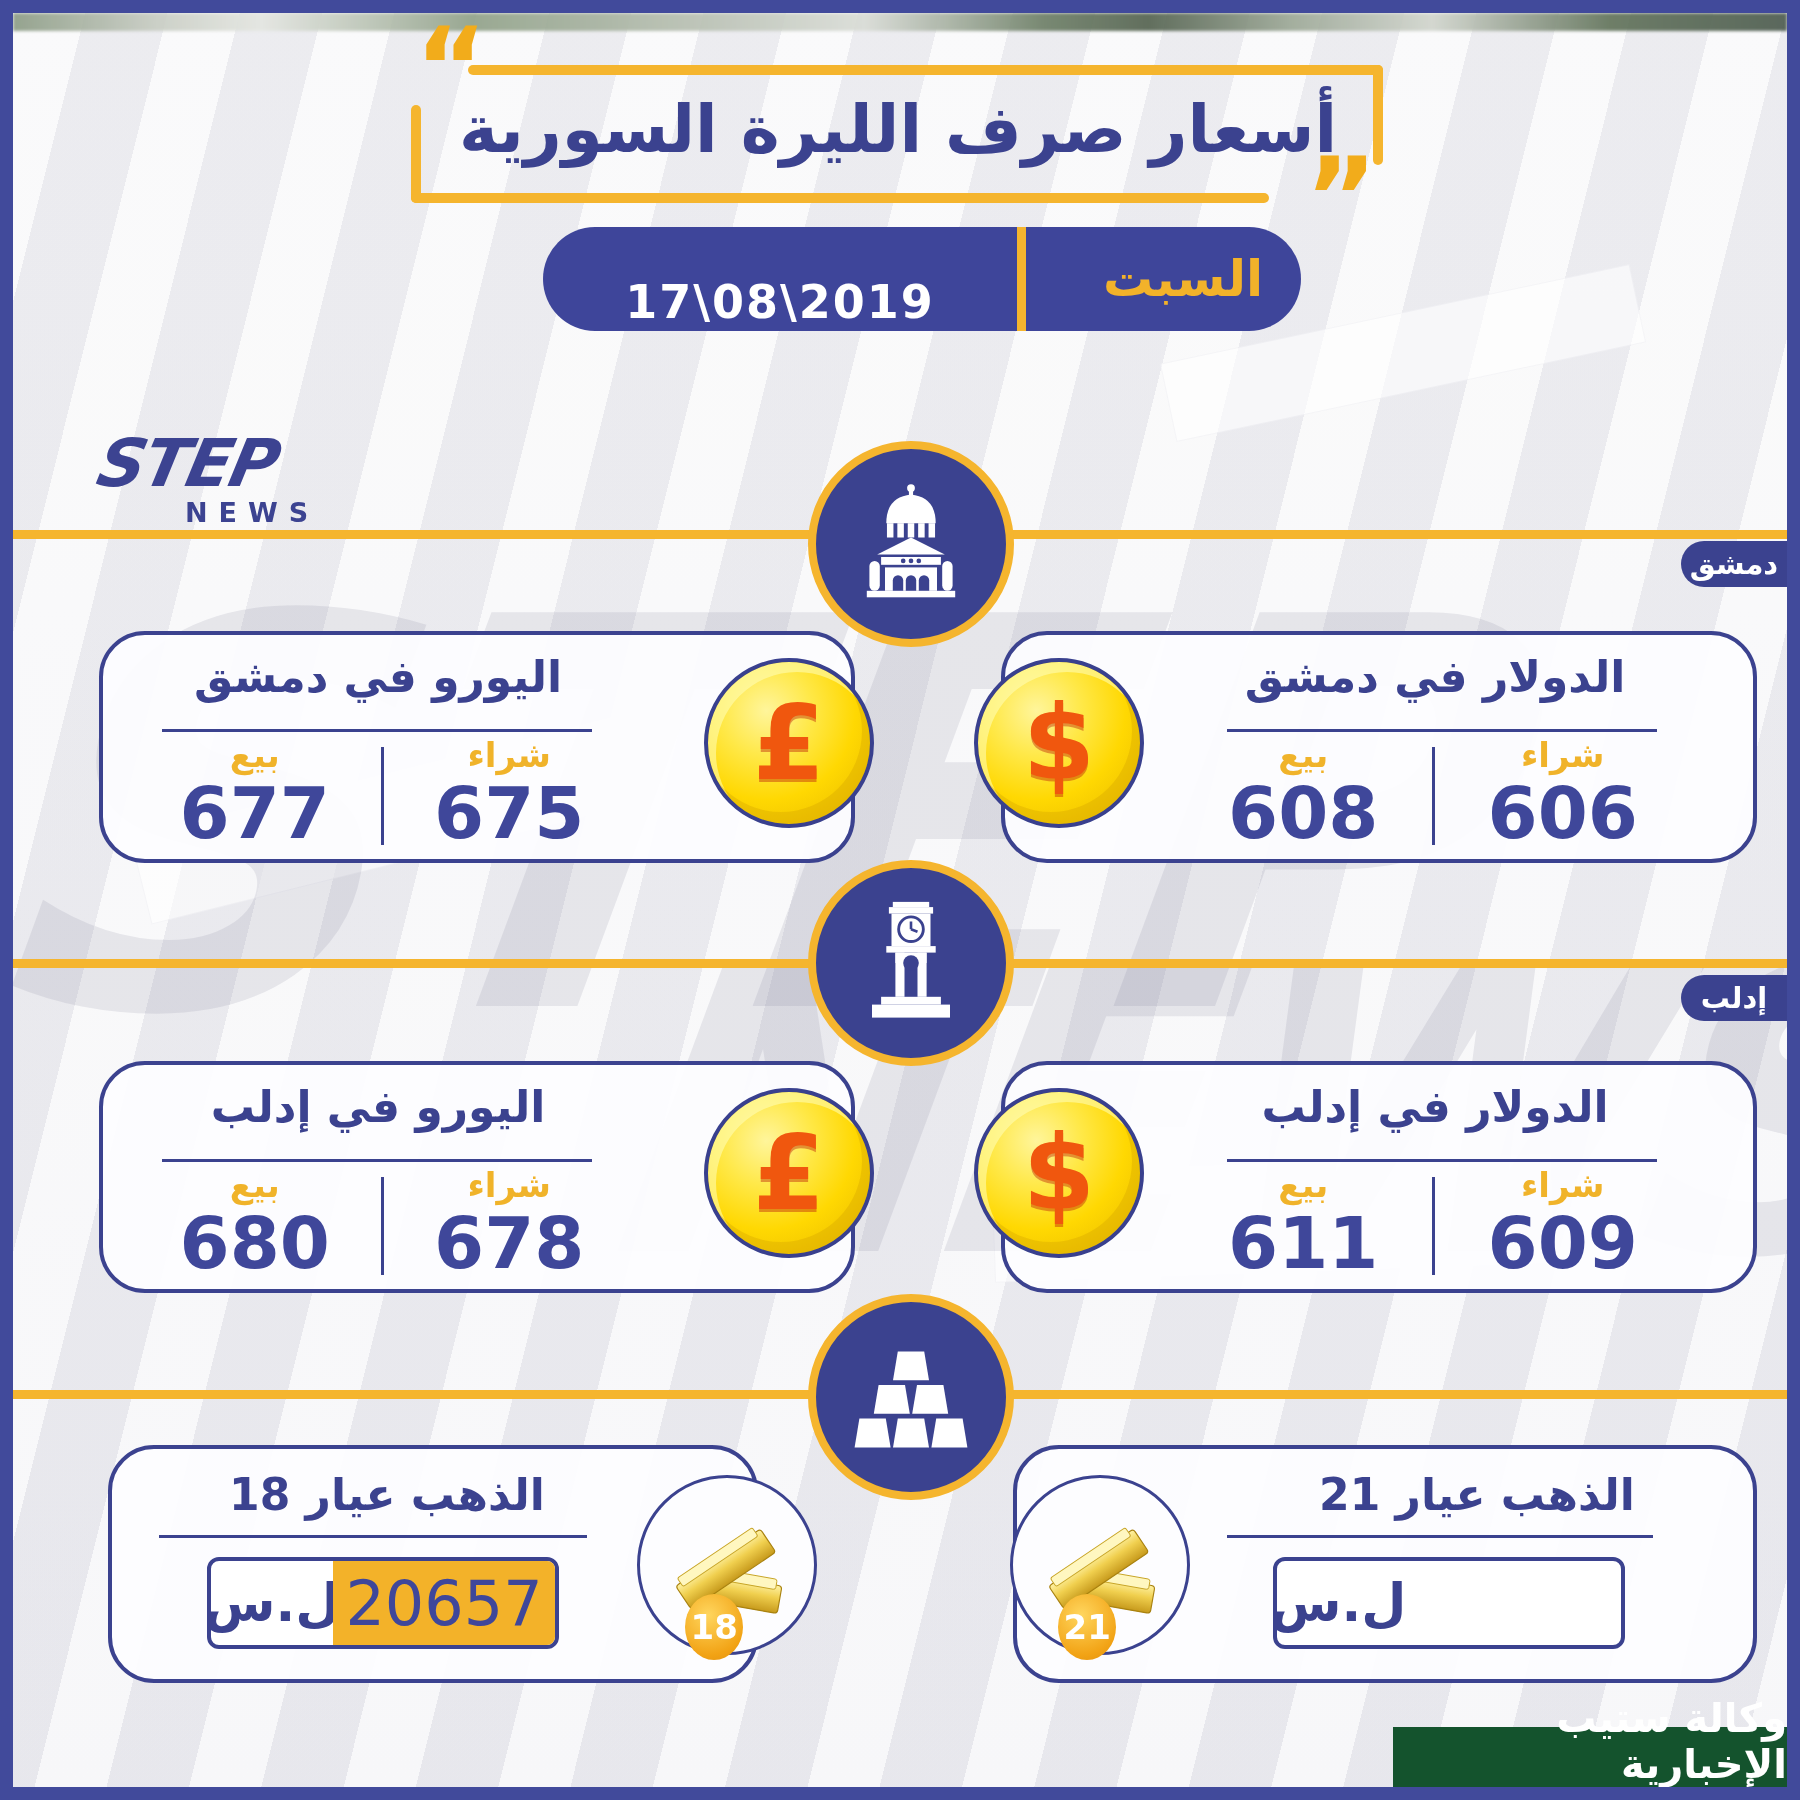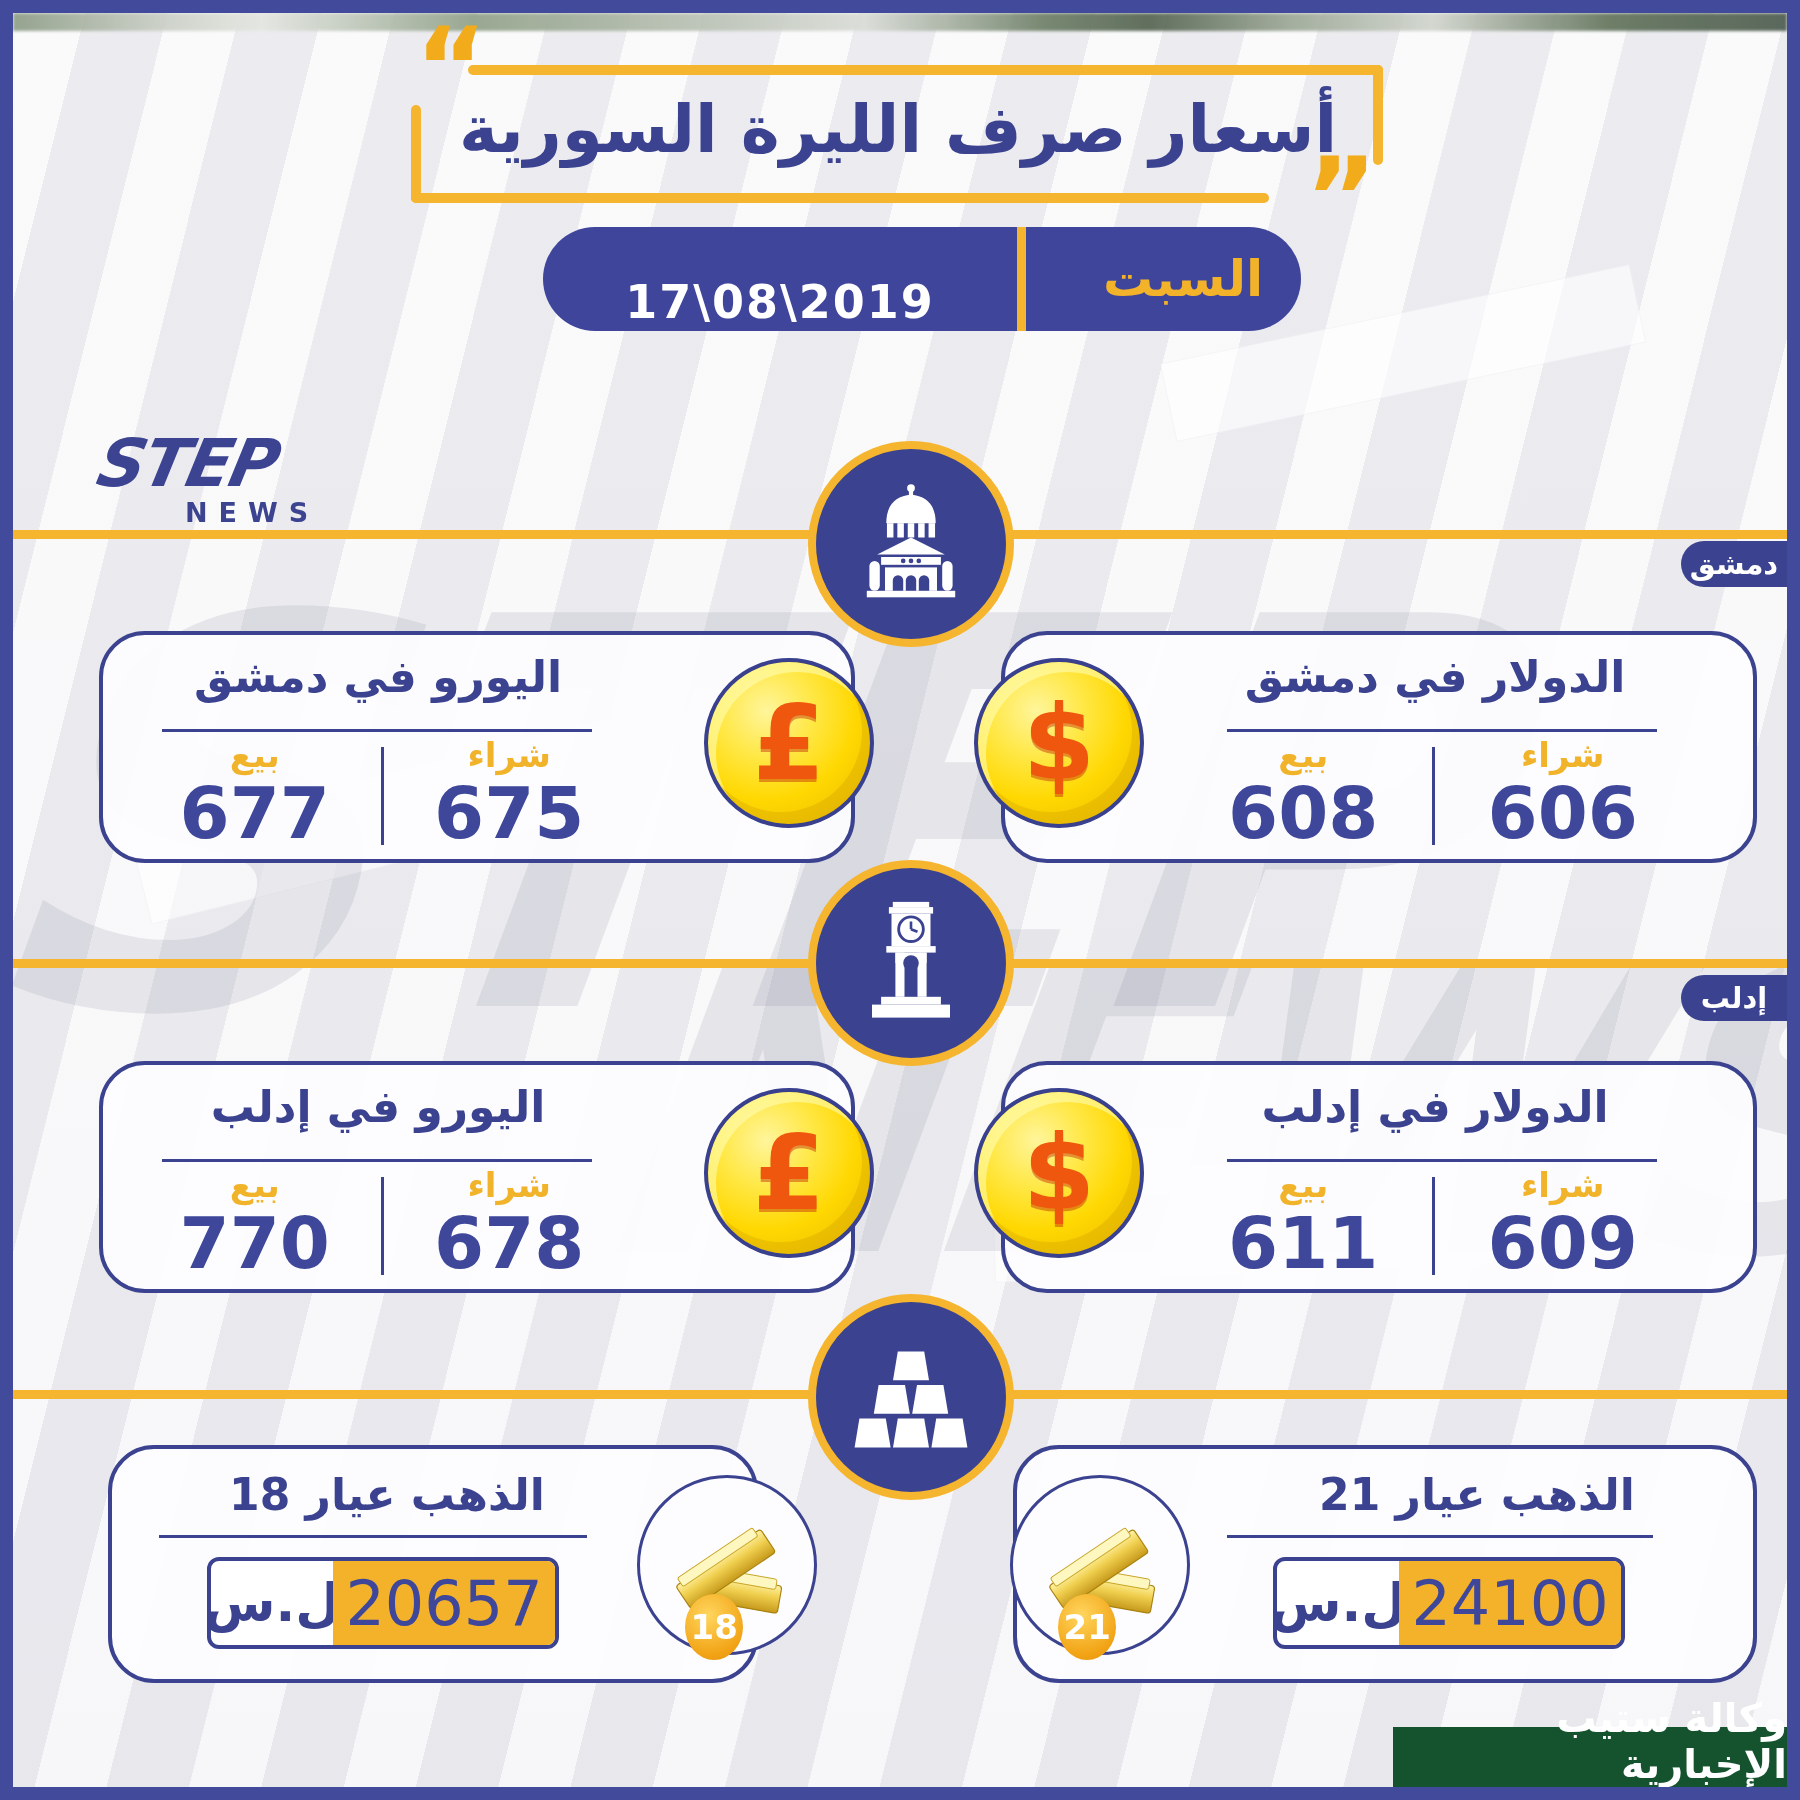--- a/index.html
+++ b/index.html
@@ -248,21 +248,21 @@
     <div class="c-title" style="left:40px;width:470px;">اليورو في إدلب</div>
     <div class="c-rule" style="left:59px;width:430px;"></div>
     <div class="c-row" style="left:26px;width:506px;">
       <div class="c-cell">
         <div class="c-lbl">شراء</div>
         <div class="c-val">678</div>
       </div>
       <div class="vr"></div>
       <div class="c-cell">
         <div class="c-lbl">بيع</div>
-        <div class="c-val">770</div>
+        <div class="c-val">680</div>
       </div>
     </div>
   </div>
 
   <div class="coin" style="left:961px;top:645px;">
     <span class="coin-symbol">$</span>
   </div>
   <div class="coin" style="left:691px;top:645px;">
     <span class="coin-symbol">£</span>
   </div>
@@ -291,21 +291,20 @@
           <rect x="12" y="40" width="88" height="24" rx="3" fill="url(#gg1)" stroke="#a9820f" stroke-width="1"></rect>
           <rect x="17" y="35" width="78" height="9" rx="2" fill="#fff7c0" stroke="#c7a426" stroke-width="0.8"></rect>
         </g>
       </svg>
       <div class="gbadge">21</div>
     </div>
     <div class="g-title" style="left:210px;width:500px;top:20px;">الذهب عيار 21</div>
     <div class="g-rule" style="left:210px;width:426px;"></div>
     <div class="g-value" style="left:256px;">
       <div class="g-unit">ل.س</div>
-      <div class="g-num">24100</div>
     </div>
   </div>
 
   <div class="gcard" style="left:95px;top:1432px;width:650px;">
     <div class="gcircle" style="left:525px;top:26px;">
       <svg width="140" height="116" viewBox="0 0 120 100">
         <defs>
           <linearGradient id="gg2" x1="0" y1="0" x2="0" y2="1">
             <stop offset="0" stop-color="#fff3a6"></stop>
               <stop offset="0.45" stop-color="#f0cf4e"></stop>

